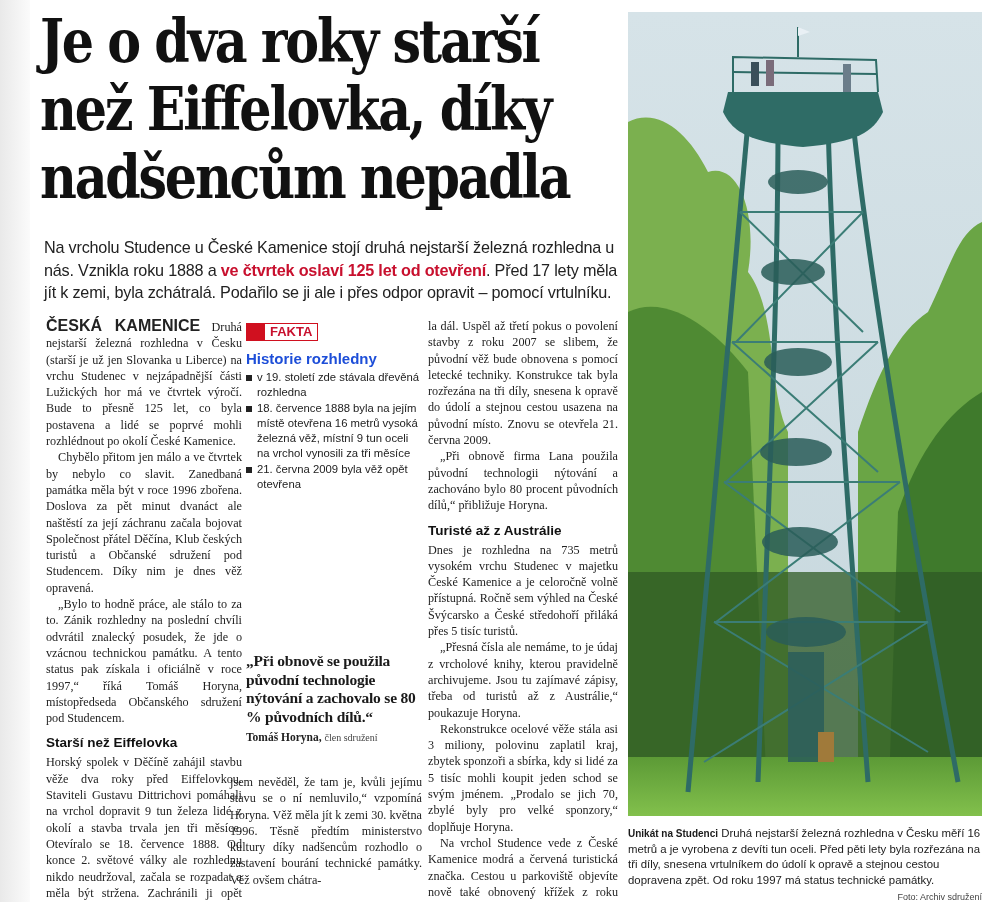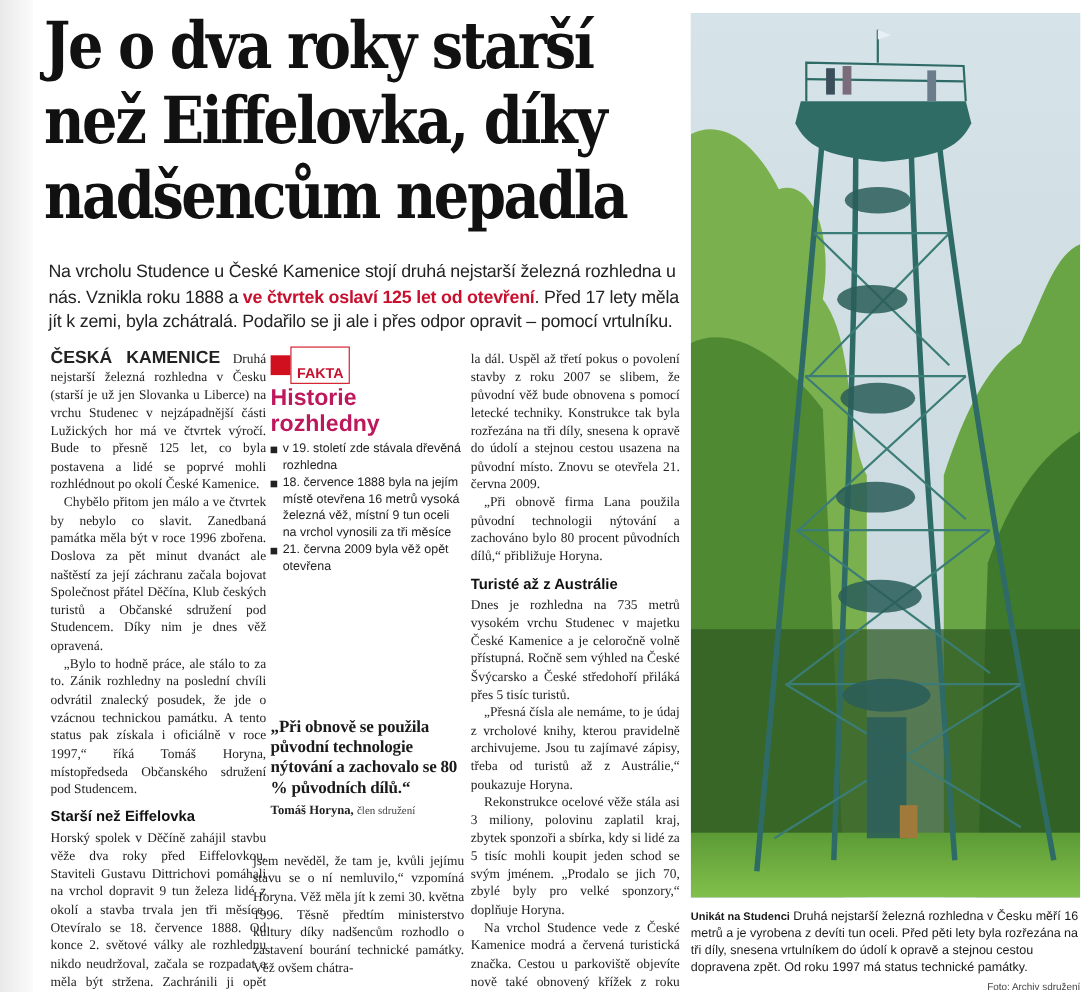--- a/index.html
+++ b/index.html
@@ -18,22 +18,22 @@
   .col p + p { text-indent: 12px; }
   .col p.noind { text-indent: 0; }
   .dateline { font-family: "Liberation Sans", sans-serif; font-weight: bold; font-size: 16px; }
   .subhead { font-family: "Liberation Sans", sans-serif; font-weight: bold; font-size: 13.5px; line-height: 18px; margin: 8px 0 2px; color: #111; text-align: left; }
   .col1 { left: 46px; top: 318px; width: 196px; }
   .col3 { left: 428px; top: 318px; width: 190px; }
   .col2b { left: 230px; top: 774px; width: 192px; }
   .fakta { position: absolute; left: 246px; top: 322px; width: 176px; font-family: "Liberation Sans", sans-serif; }
   .fakta-label { display: flex; align-items: center; height: 20px; }
   .fakta-sq { width: 18px; height: 18px; background: #d0101f; }
-  .fakta-txt { border: 1px solid #d0101f; height: 18px; padding: 16px 5px; font-weight: bold; font-size: 13px; line-height: 16px; color: #c8102e; }
-  .fakta-title { font-weight: bold; font-size: 21px; margin-top: 8px; color: #be185d; }
+  .fakta-txt { border: 1px solid #d0101f; height: 18px; padding: 0 5px; font-weight: bold; font-size: 13px; line-height: 16px; color: #c8102e; }
+  .fakta-title { font-weight: bold; font-size: 15px; margin-top: 8px; color: #1d4ed8; }
   .fakta ul { list-style: none; margin-top: 3px; }
   .fakta li { position: relative; padding-left: 11px; font-size: 11.3px; line-height: 15.3px; color: #222; }
   .fakta li::before { content: ""; position: absolute; left: 0; top: 5px; width: 6px; height: 6px; background: #222; }
   .quote { position: absolute; left: 246px; top: 652px; width: 178px; font-family: Liberation Serif, serif; }
   .quote-text { font-size: 15.5px; line-height: 18.6px; font-weight: bold; color: #1a1a1a; letter-spacing: -0.2px; }
   .quote-by { font-size: 11.5px; margin-top: 5px; color: #222; }
   .quote-by b { font-weight: bold; }
   .quote-by span.role { font-size: 10px; color: #444; }
   .photo { position: absolute; left: 628px; top: 12px; width: 354px; height: 804px; overflow: hidden; background: #c8d8df; }
   .caption { position: absolute; left: 628px; top: 826px; width: 354px; font-family: "Liberation Sans", sans-serif; font-size: 11.4px; line-height: 15.5px; color: #1a1a1a; }

